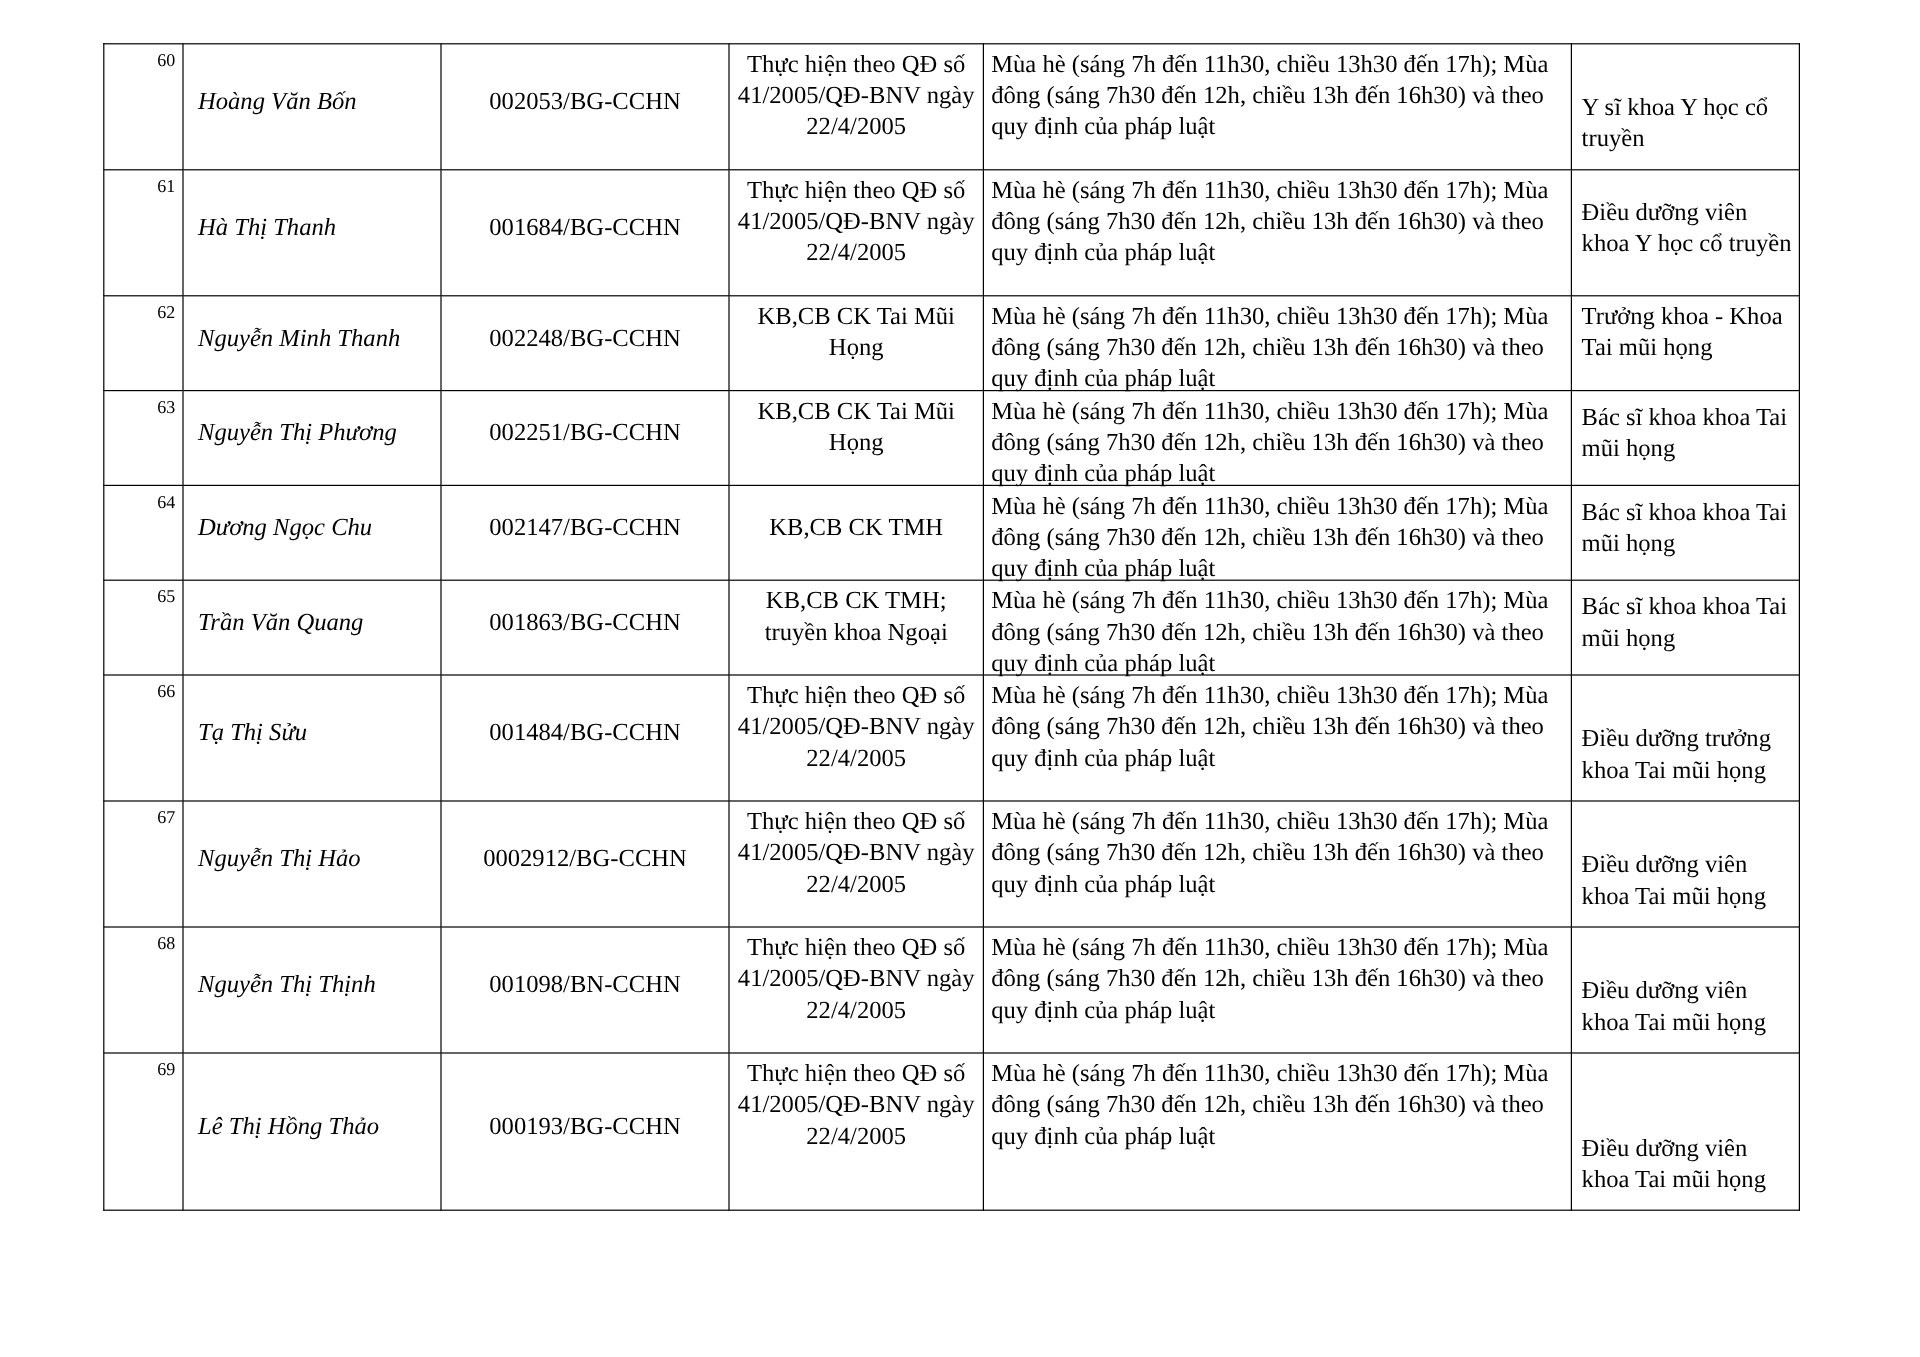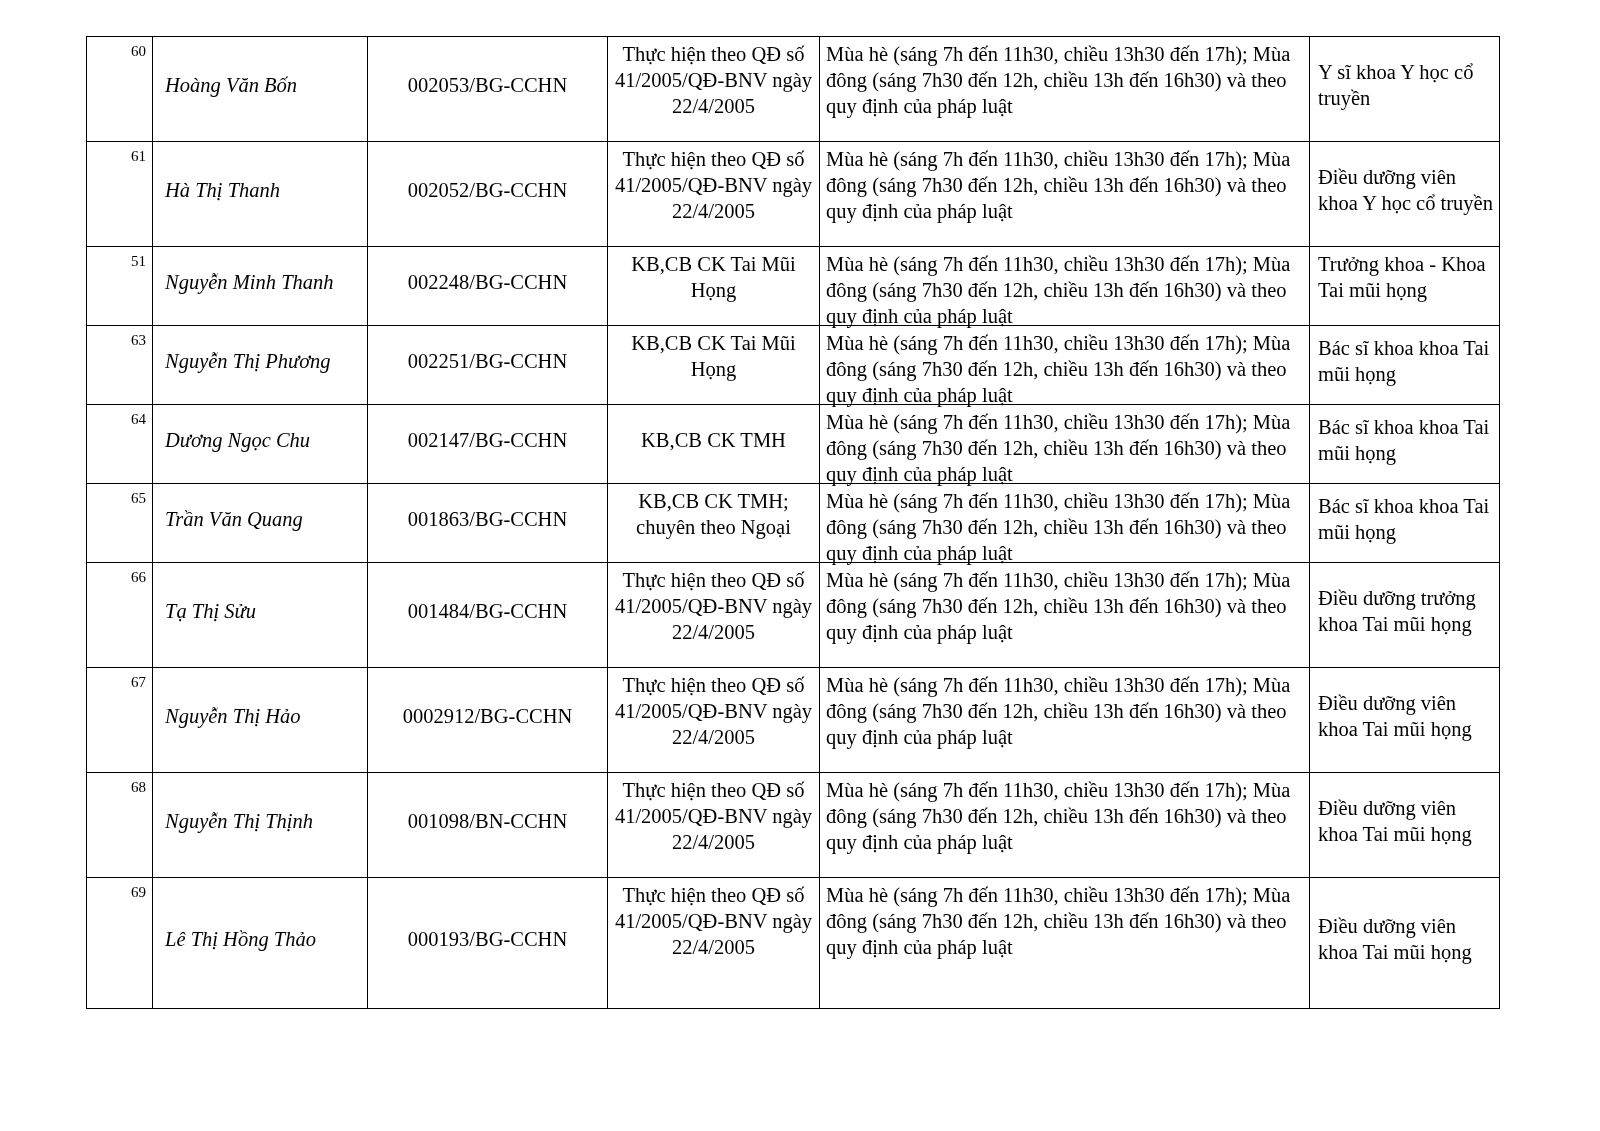--- a/index.html
+++ b/index.html
@@ -63,21 +63,21 @@
   }
   .cell.time {
     text-align: left;
   }
   .cell.pos {
     text-align: left;
     padding-left: 8px;
   }
   
   .vmid   { display: flex; align-items: center; }
-  .vbot   { display: flex; align-items: center; }
+  .vbot   { display: flex; align-items: flex-end; }
   .vtop   { display: flex; align-items: flex-start; }
   .rowbox { width: 100%; }
 
   
   tr.r0  td { height: 104px; }
   tr.r1  td { height: 104px; }
   tr.r2  td { height: 78px; }
   tr.r3  td { height: 78px; }
   tr.r4  td { height: 78px; }
   tr.r5  td { height: 78px; }
@@ -139,21 +139,21 @@
               <span class="rowbox">61</span>
             </div>
           </td>
         <td>
             <div class="cell name vmid" style="height:96px">
               <span class="rowbox">Hà Thị Thanh</span>
             </div>
           </td>
         <td>
             <div class="cell cchn vmid" style="height:96px">
-              <span class="rowbox">002052/BG-CCHN</span>
+              <span class="rowbox">001684/BG-CCHN</span>
             </div>
           </td>
         <td>
             <div class="cell scope vtop" style="height:96px">
               <span class="rowbox">Thực hiện theo QĐ số 41/2005/QĐ-BNV ngày 22/4/2005</span>
             </div>
           </td>
         <td>
             <div class="cell time vtop" style="height:96px">
               <span class="rowbox">Mùa hè (sáng 7h đến 11h30, chiều 13h30 đến 17h); Mùa đông (sáng 7h30 đến 12h, chiều 13h đến 16h30) và theo quy định của pháp luật</span>
@@ -162,21 +162,21 @@
         <td>
             <div class="cell pos vmid" style="height:96px">
               <span class="rowbox">Điều dưỡng viên khoa Y học cổ truyền</span>
             </div>
           </td>
       </tr>
 
       <tr class="r2">
         <td>
             <div class="cell stt vtop">
-              <span class="rowbox">51</span>
+              <span class="rowbox">62</span>
             </div>
           </td>
         <td>
             <div class="cell name vmid" style="height:70px">
               <span class="rowbox">Nguyễn Minh Thanh</span>
             </div>
           </td>
         <td>
             <div class="cell cchn vmid" style="height:70px">
               <span class="rowbox">002248/BG-CCHN</span>
@@ -276,21 +276,21 @@
               <span class="rowbox">Trần Văn Quang</span>
             </div>
           </td>
         <td>
             <div class="cell cchn vmid" style="height:70px">
               <span class="rowbox">001863/BG-CCHN</span>
             </div>
           </td>
         <td>
             <div class="cell scope vtop" style="height:70px">
-              <span class="rowbox">KB,CB CK TMH; chuyên theo Ngoại</span>
+              <span class="rowbox">KB,CB CK TMH; truyền khoa Ngoại</span>
             </div>
           </td>
         <td>
             <div class="cell time vtop" style="height:70px">
               <span class="rowbox">Mùa hè (sáng 7h đến 11h30, chiều 13h30 đến 17h); Mùa đông (sáng 7h30 đến 12h, chiều 13h đến 16h30) và theo quy định của pháp luật</span>
             </div>
           </td>
         <td>
             <div class="cell pos vmid" style="height:70px">
               <span class="rowbox">Bác sĩ khoa  khoa Tai mũi họng</span>

